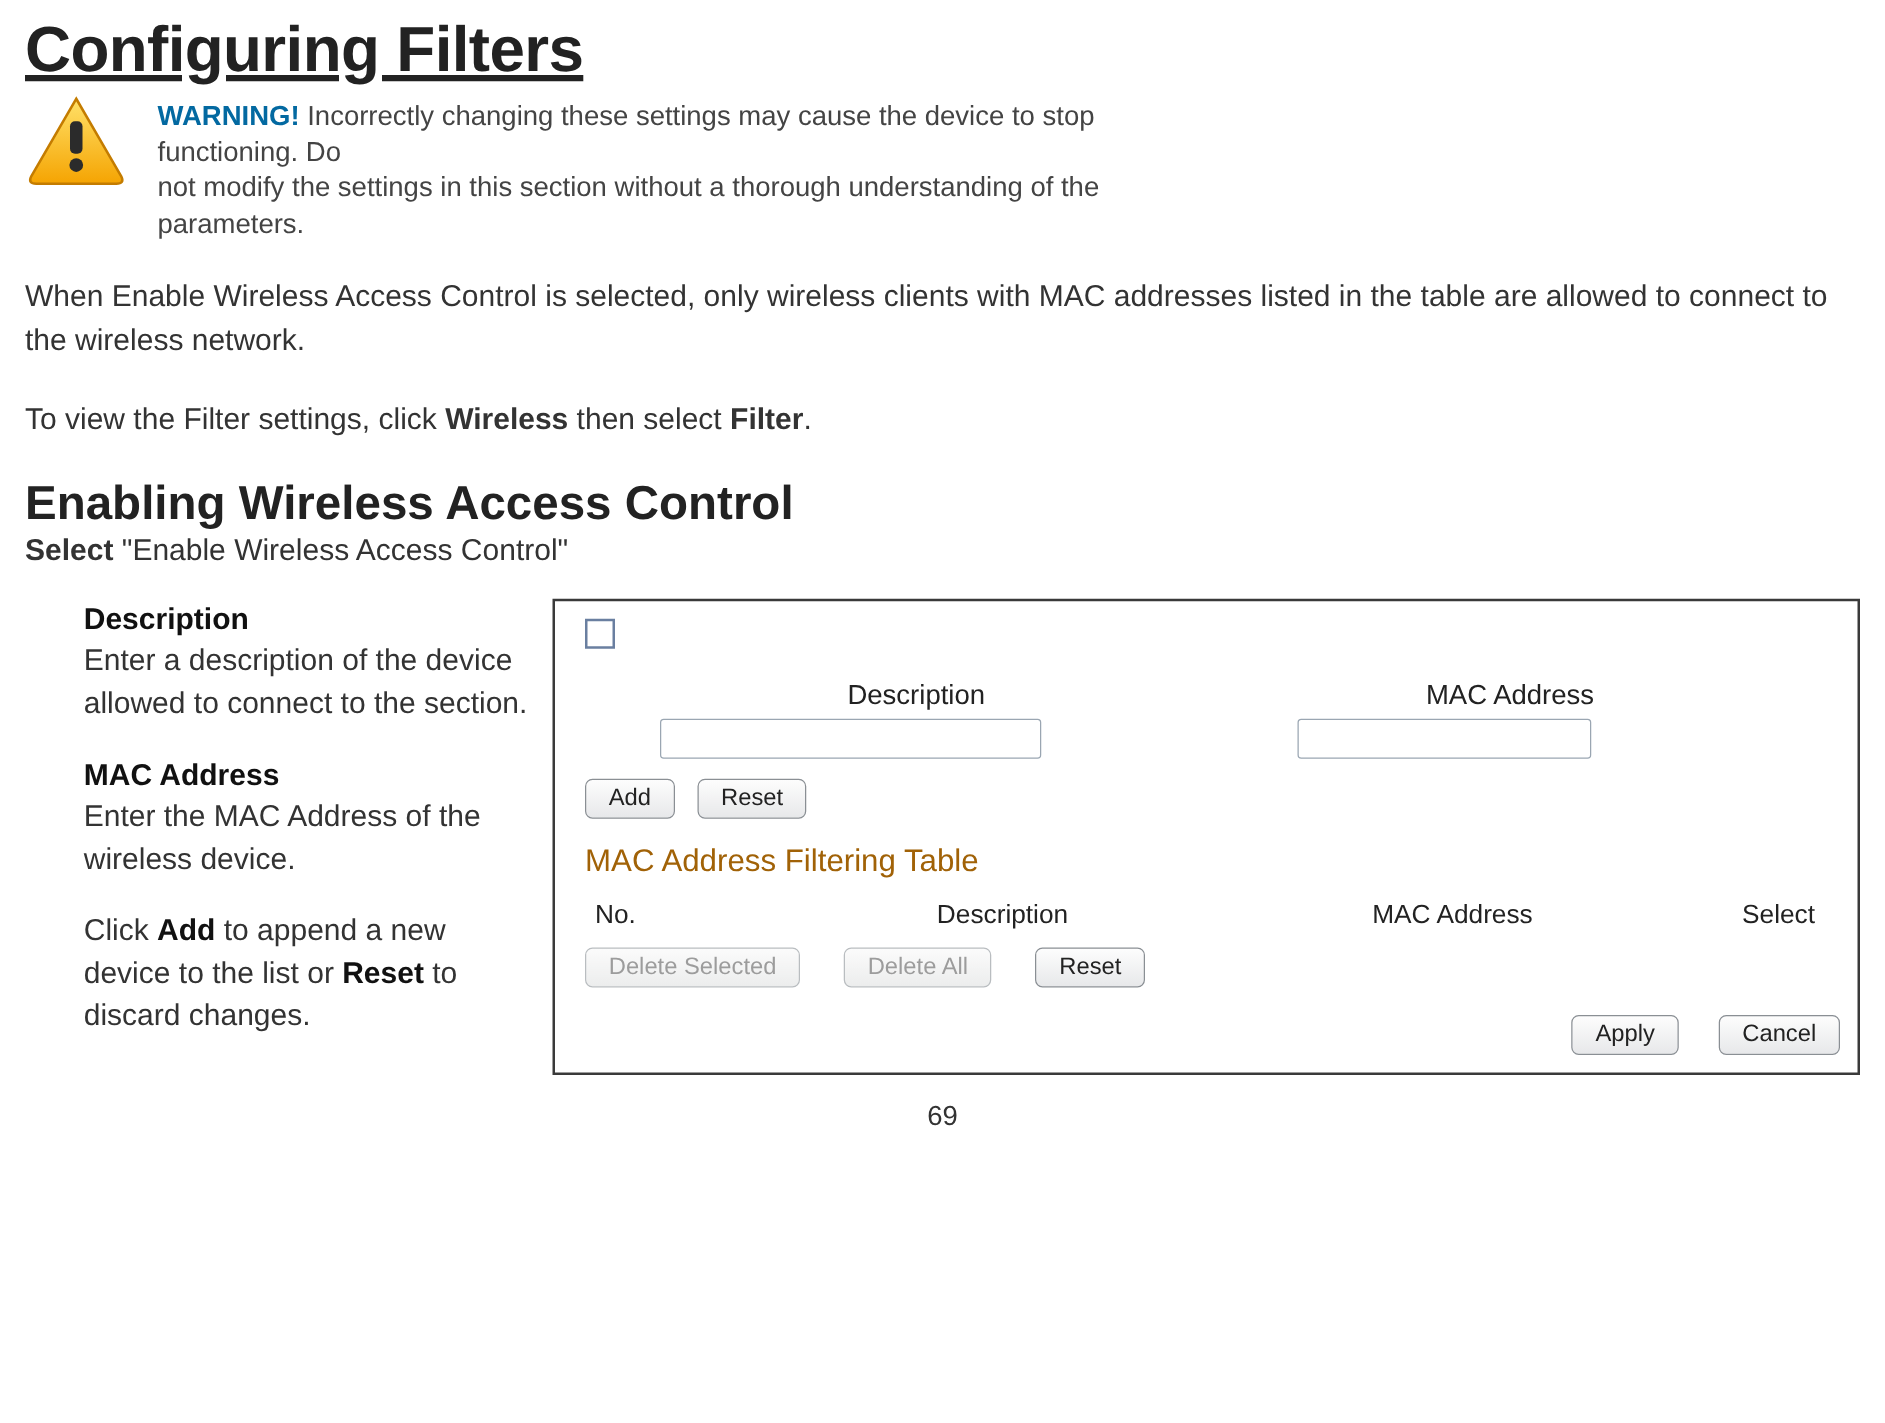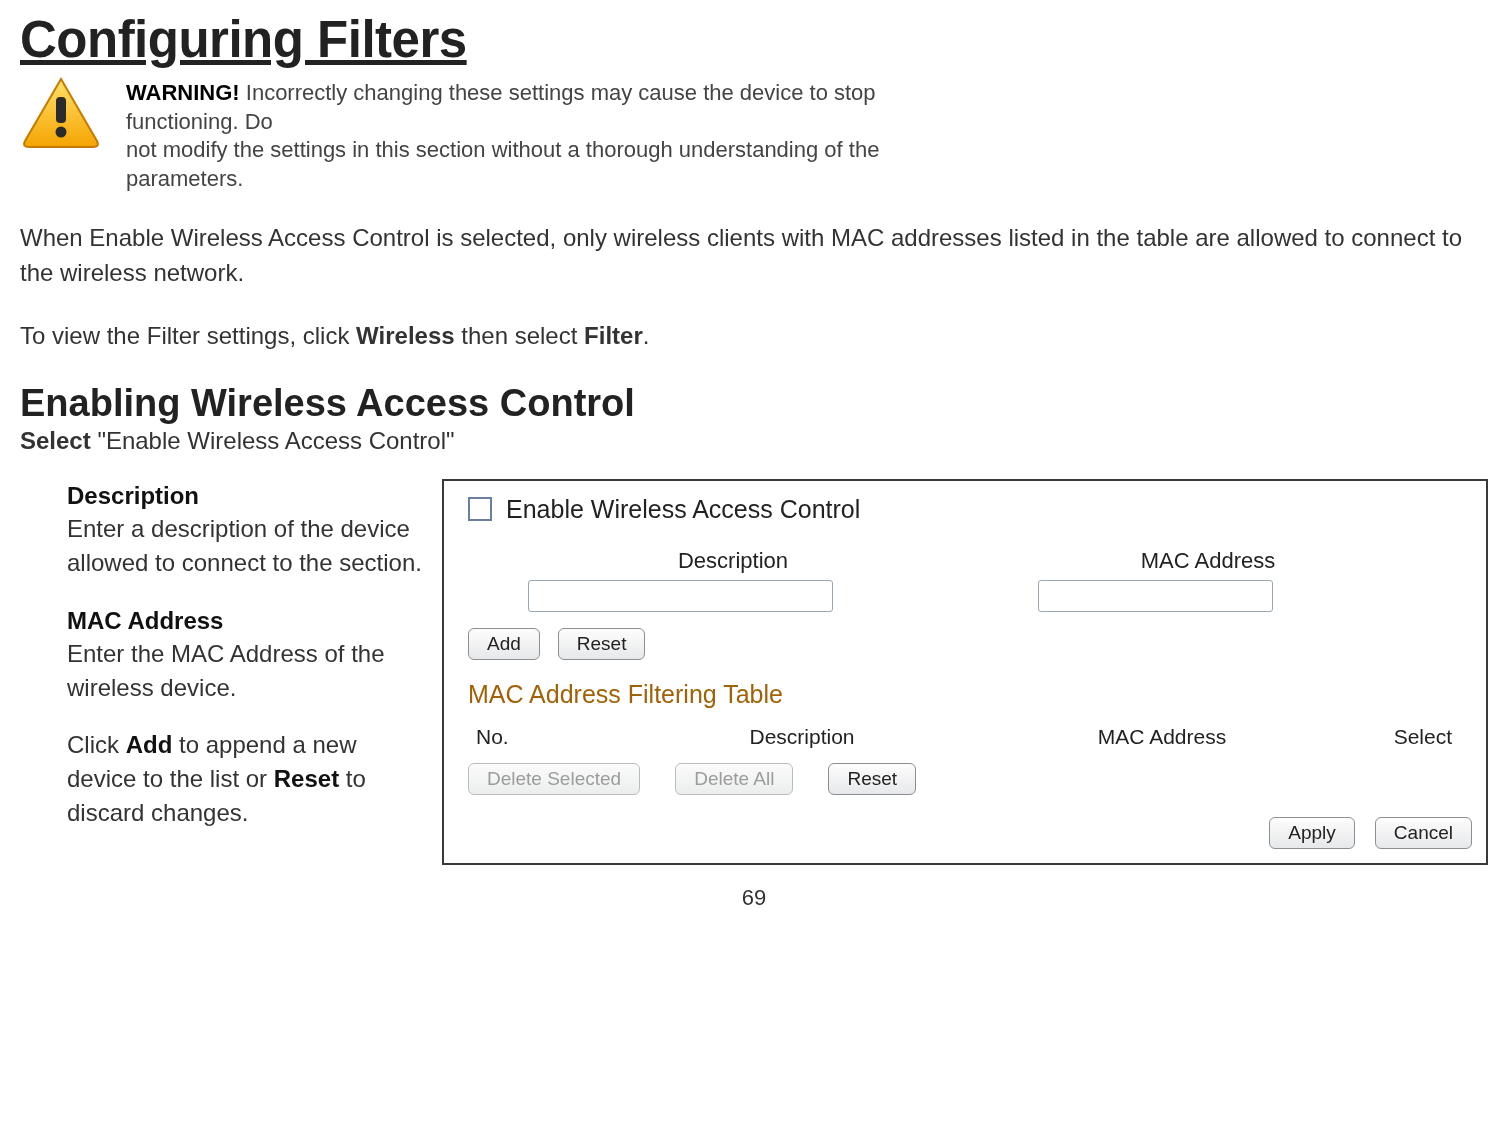--- a/index.html
+++ b/index.html
@@ -31,21 +31,21 @@
     align-items: center;
     justify-content: center;
   }
   .warning-text {
     font-size: 22px;
     line-height: 1.3;
     padding-top: 4px;
     max-width: 820px;
     color: #444;
   }
-  .warning-text b { color: #000000; font-weight: 700; }
+  .warning-text b { color: #0369a1; font-weight: 700; }
   .paragraph {
     font-size: 24px;
     line-height: 1.45;
     margin-bottom: 28px;
     color: #333;
   }
   h2 {
     font-size: 38px;
     font-weight: 700;
     margin: 28px 0 2px 0;
@@ -138,21 +138,21 @@
     padding-left: 4px;
   }
   .table-head > div:nth-child(1){ text-align:left; padding-left:4px; }
   .table-head > div:nth-child(2){ text-align:center; }
   .table-head > div:nth-child(3){ text-align:center; }
   .table-head > div:nth-child(4){ text-align:right; padding-right:10px;}
   .btn-row2 { display:flex; gap:35px; margin-bottom: 8px; }
   .footer-row {
     display: flex;
     justify-content: flex-end;
-    gap: 20px;
+    gap: 32px;
     padding: 14px 14px 14px 0;
     border-top: 0;
   }
   .page-num {
     text-align: center;
     font-size: 22px;
     margin-top: 20px;
     color: #333;
   }
 </style>
@@ -205,21 +205,20 @@
     </div>
     <div class="block">
       <span>Click </span><b>Add</b><span> to append a new device to the list or </span><b>Reset</b><span> to discard changes.</span>
     </div>
   </div>
 
   <div class="panel">
     <div class="panel-inner">
       <div class="cb-row">
         <div class="cb"></div>
-        <span>Enable Wireless Access Control</span>
       </div>
 
       <div class="fields-row">
         <div class="field-col desc">
           <div class="field-label">Description</div>
           <input class="txt" type="text" value="" style="">
         </div>
         <div class="field-col mac">
           <div class="field-label">MAC Address</div>
           <input class="txt mac" type="text" value="" style="">

